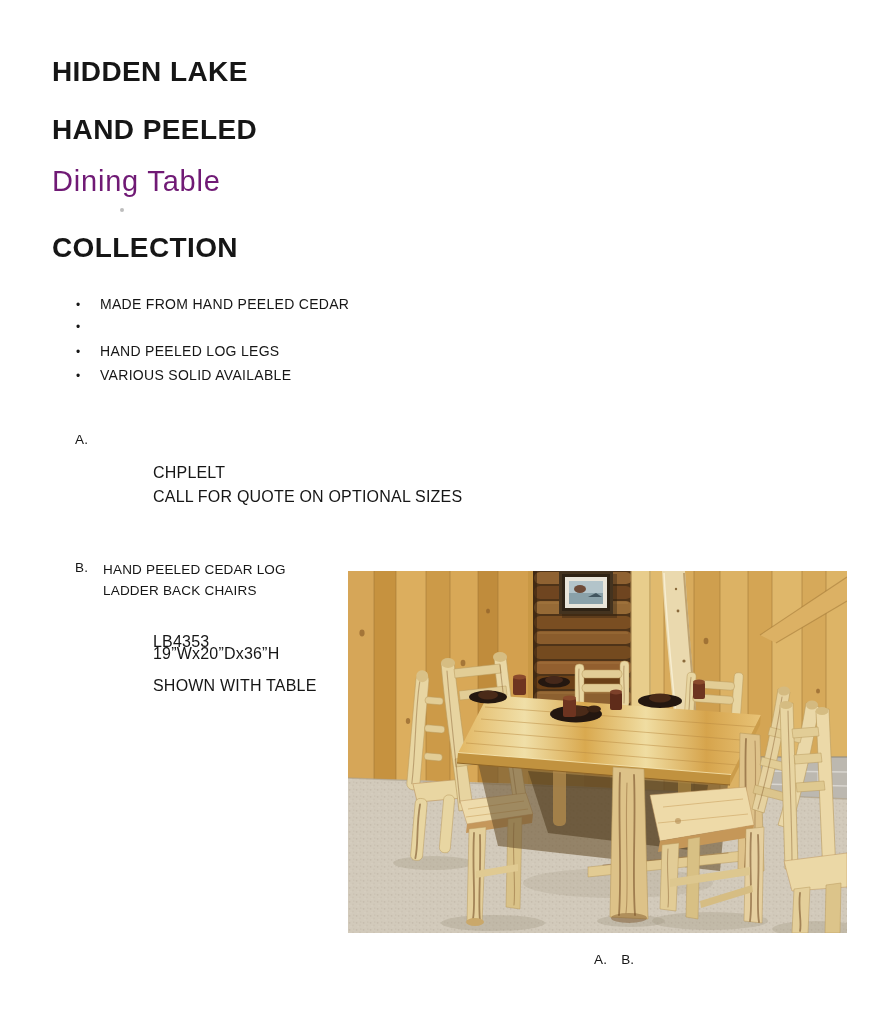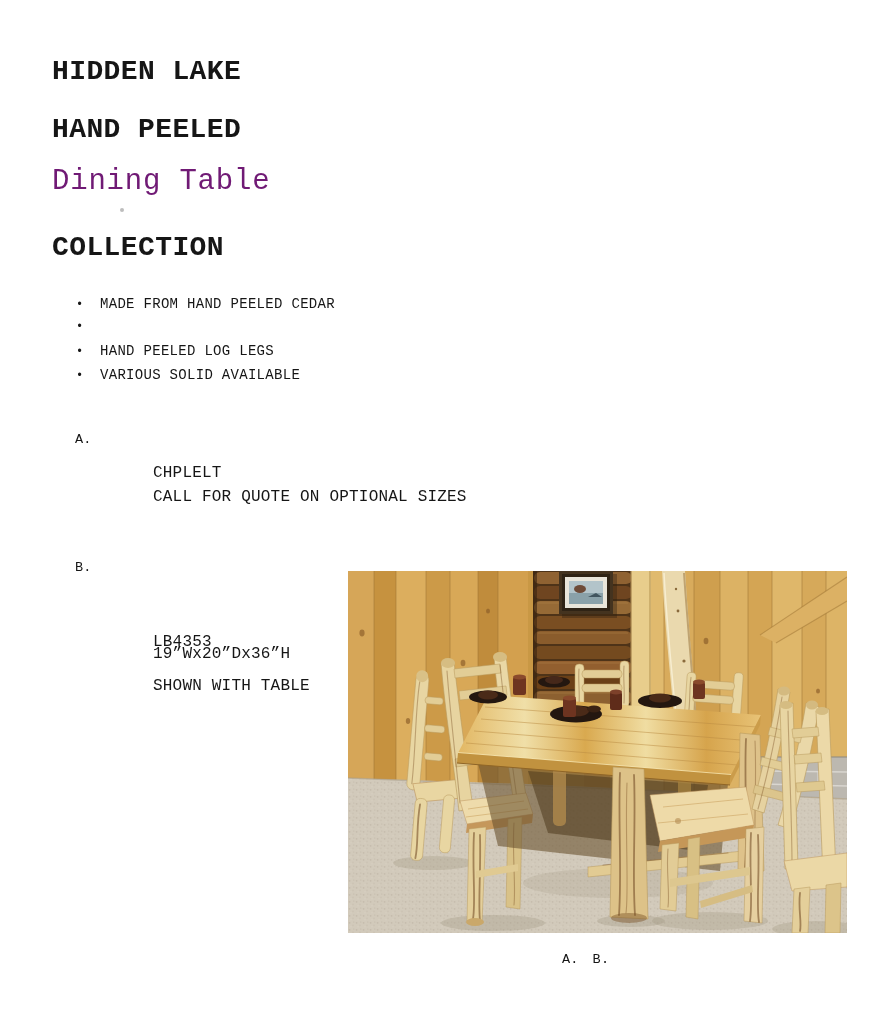--- a/index.html
+++ b/index.html
@@ -1,31 +1,31 @@
 <!DOCTYPE html>
 <html><head>
 <meta charset="utf-8">
 <style>
   html,body{margin:0;padding:0;}
   body{
     width:872px;height:1024px;position:relative;background:#ffffff;
     font-family:"Liberation Sans", sans-serif;color:#161616;overflow:hidden;
   }
-  .abs{position:absolute;font-family:Liberation Mono, monospace;}
+  .abs{position:absolute;}
   .title-bold{font-weight:700;font-size:28px;line-height:1;letter-spacing:.4px;}
   .title-reg{font-weight:400;font-size:29px;line-height:1;letter-spacing:.8px;color:#701a75;}
   .stray-dot{width:4px;height:4px;border-radius:50%;background:#9a9a9a;opacity:.65;}
   ul.features{list-style:none;margin:0;padding:0;font-size:14px;letter-spacing:.3px;}
   ul.features li{display:flex;align-items:baseline;height:23.6px;}
   ul.features .bullet{width:24px;font-size:12px;}
   .prod-row{display:flex;font-size:13.5px;letter-spacing:.2px;}
   .prod-label{width:28px;flex:0 0 28px;}
   .prod-title{line-height:20.5px;}
   .sub-line{font-size:16px;letter-spacing:.2px;}
-  .caption{font-size:13.5px;letter-spacing:.2px;}
+  .caption{font-size:13.5px;letter-spacing:.2px;margin-left:32px;}
   .caption span{margin-right:14px;}
   figure{margin:0;}
   
   .log{fill:#e8d6a2;stroke:#b99a5e;stroke-width:.5;}
   .log2{fill:#e2cd96;stroke:#b99a5e;stroke-width:.5;}
   .streak{stroke:#6e4521;fill:none;opacity:.55;stroke-width:1.8;stroke-linecap:round;}
   .streak2{stroke:#7a5126;fill:none;opacity:.4;stroke-width:1.1;stroke-linecap:round;}
   .seam{stroke:#9d7434;stroke-width:1.1;opacity:.5;}
   .grain{stroke:#c9a05e;stroke-width:1;opacity:.55;}
 </style>
@@ -57,20 +57,21 @@
 </ul>
 
 <div class="abs prod-row" style="left:75px;top:432px;width:520px">
   <span class="prod-label">A.</span>
 </div>
 <div class="abs sub-line" style="left:153px;top:464px">CHPLELT</div>
 <div class="abs sub-line" style="left:153px;top:488px">CALL FOR QUOTE ON OPTIONAL SIZES</div>
 
 <div class="abs prod-row" style="left:75px;top:560px;width:270px">
   <span class="prod-label">B.</span>
+  <span class="prod-title" style="width:238px">HAND PEELED CEDAR LOG LADDER BACK CHAIRS</span>
 </div>
 <div class="abs sub-line" style="left:153px;top:633px">LB4353</div>
 <div class="abs sub-line" style="left:153px;top:645px">19”Wx20”Dx36”H</div>
 <div class="abs sub-line" style="left:153px;top:677px">SHOWN WITH TABLE</div>
 
 <figure class="abs" style="left:348px;top:571px;width:499px;height:362px">
 <svg viewBox="0 0 499 362" width="499" height="362" xmlns="http://www.w3.org/2000/svg">
   <defs>
     <pattern id="carpet" width="7" height="7" patternUnits="userSpaceOnUse">
       <rect width="7" height="7" fill="#d2cabb"></rect>

